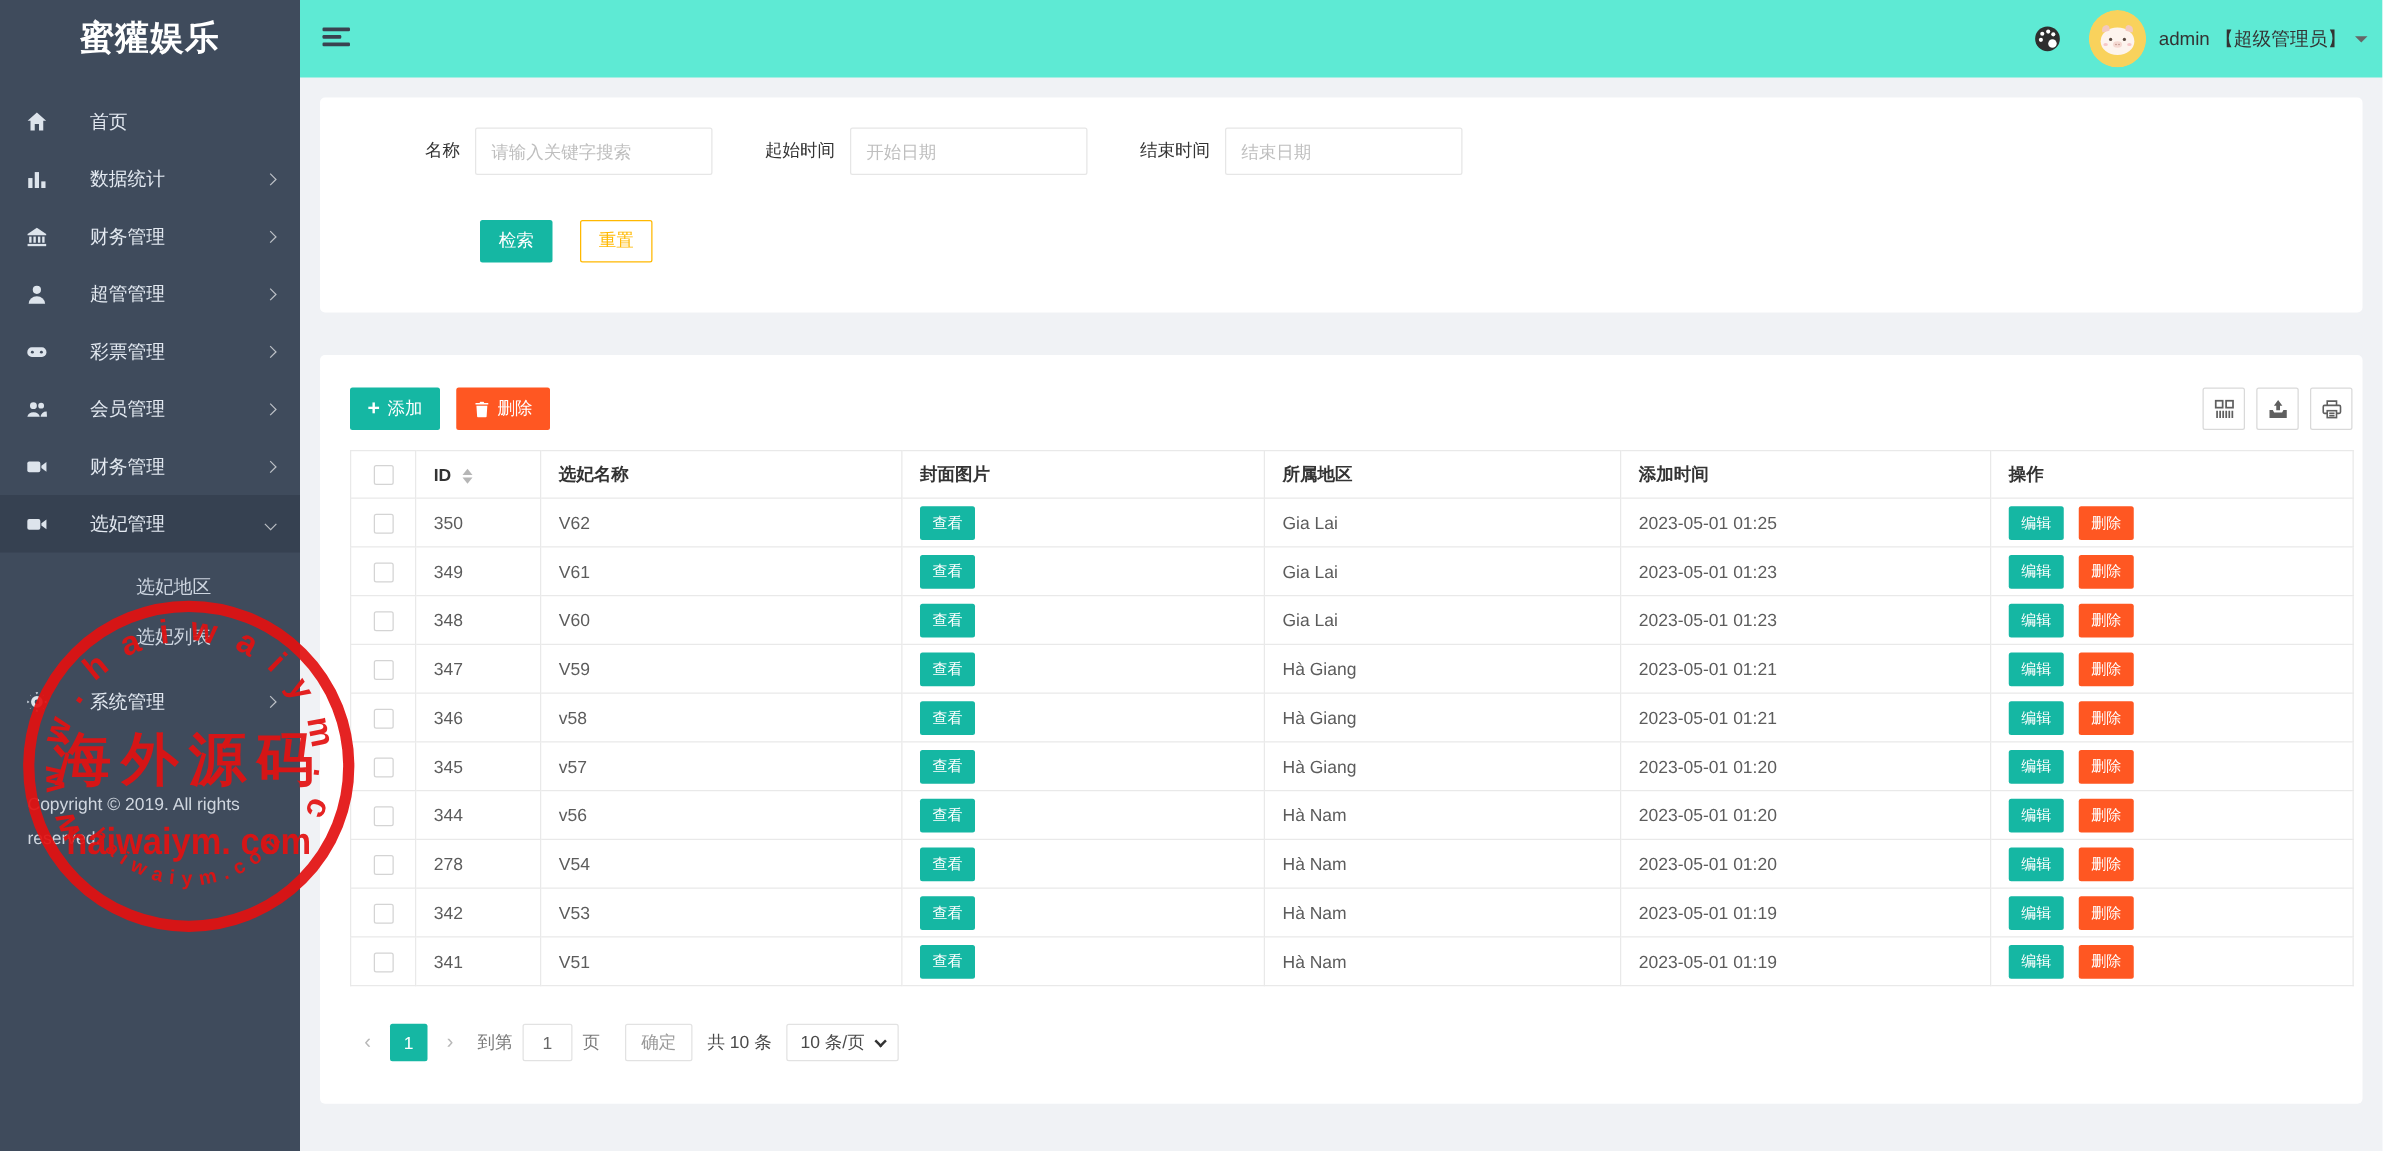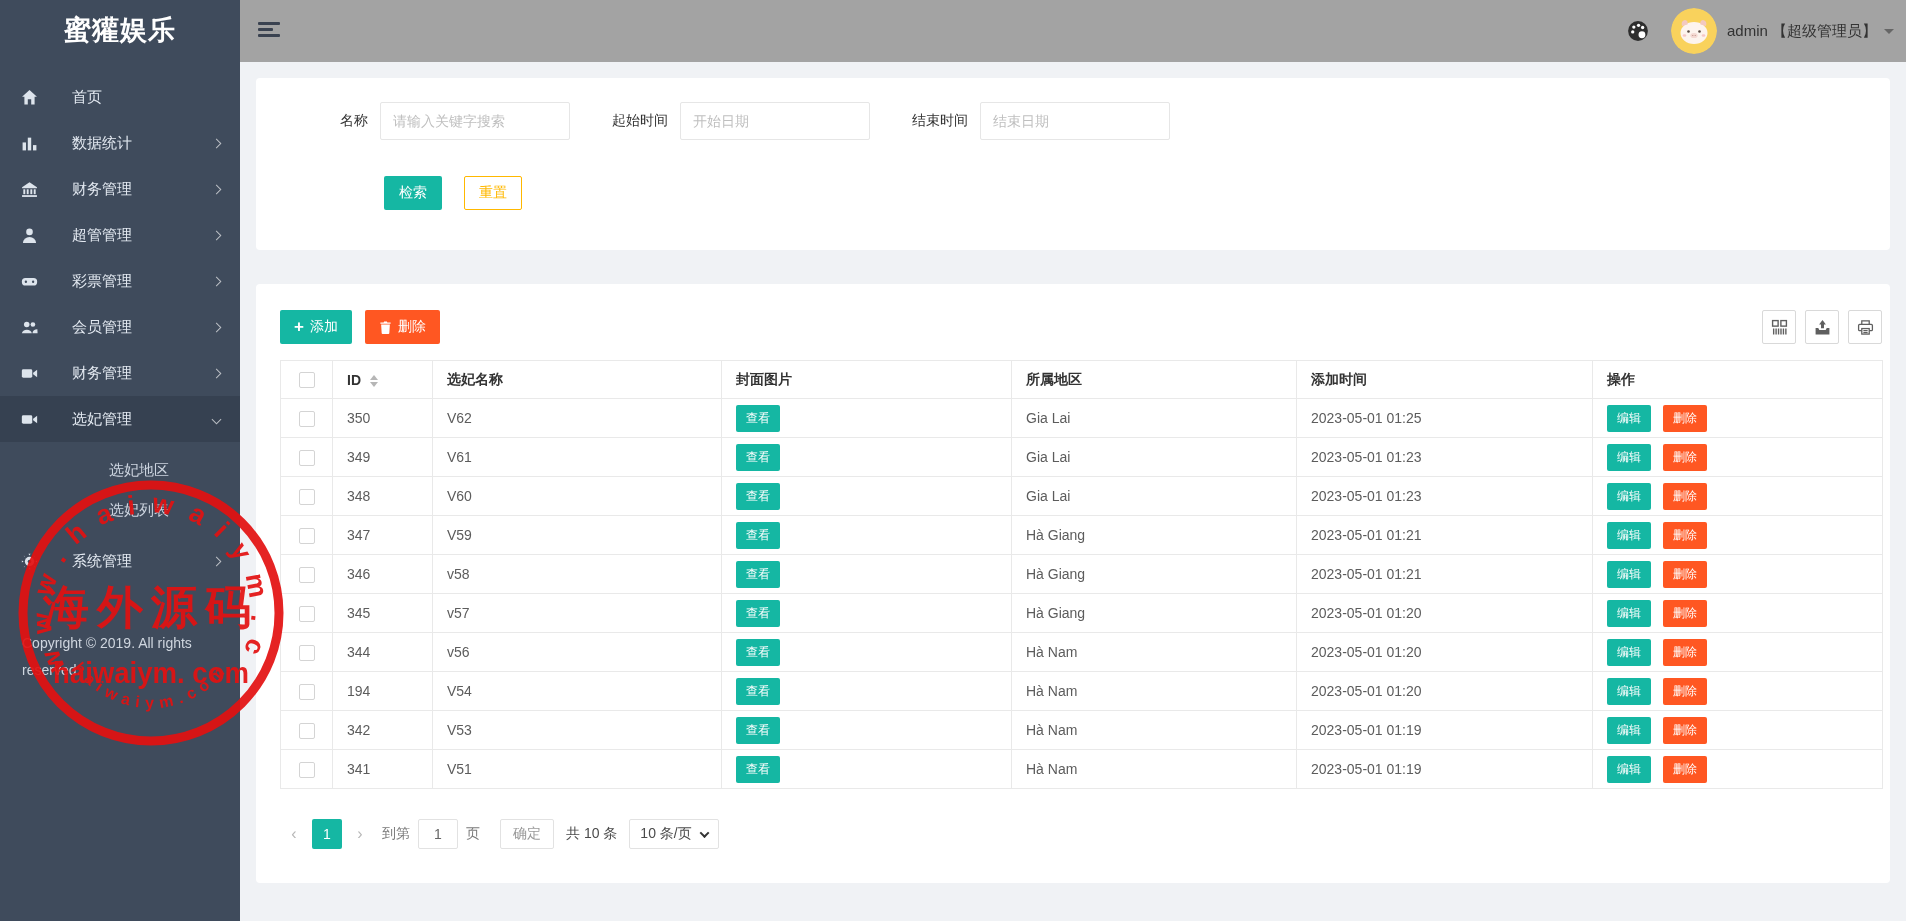--- a/index.html
+++ b/index.html
@@ -16,21 +16,21 @@
   .mi-icon svg { width:17px; height:17px; fill:#dde4ec; }
   .menu-item .mi-label { flex:1; }
   .chev { width:7px; height:7px; border-right:1.6px solid rgba(255,255,255,.65); border-bottom:1.6px solid rgba(255,255,255,.65); display:inline-block; }
   .chev.right { transform:rotate(-45deg); }
   .chev.down  { transform:rotate(45deg); }
   .submenu { padding:8px 0; }
   .submenu-item { height:40px; line-height:40px; padding-left:38px; font-size:15px; color:#cdd5e0; cursor:pointer;text-align:center; }
   .copyright { margin-top:46px; padding:0 22px; font-size:14px; line-height:27px; color:#cfd6df; }
 
   
-  .header { position:absolute; left:240px; top:0; right:0; height:62px; background:#a3a3a3; display:flex; align-items:center; }
+  .header { position:absolute; left:240px; top:0; right:0; height:62px; background:#5eead4; display:flex; align-items:center; }
   .burger { margin-left:18px; width:24px; cursor:pointer; }
   .burger i { display:block; height:3px; background:#3a4250; margin-bottom:3px; border-radius:1px; }
   .burger i:nth-child(1){ width:22px; } .burger i:nth-child(2){ width:15px; } .burger i:nth-child(3){ width:22px; }
   .header-right { margin-left:auto; display:flex; align-items:center; padding-right:12px; }
   .palette-btn { width:22px; height:22px; margin-right:22px; cursor:pointer; }
   .avatar { width:46px; height:46px; border-radius:50%; overflow:hidden; margin-right:10px; flex:0 0 46px; }
   .admin-box { display:flex; align-items:center; cursor:pointer; }
   .admin-name { font-size:15px; color:#333; }
   .caret-down-sm { width:0; height:0; border-left:5px solid transparent; border-right:5px solid transparent; border-top:5px solid #666; margin-left:7px; }
 
@@ -390,21 +390,21 @@
           <td style="text-align:center; padding:0;"><span class="cb"></span></td>
           <td>344</td>
           <td>v56</td>
           <td><span class="mini-btn mini-teal">查看</span></td>
           <td>Hà Nam</td>
           <td>2023-05-01 01:20</td>
           <td><span class="mini-btn mini-teal">编辑</span><span class="mini-btn mini-orange">删除</span></td>
         </tr>
         <tr>
           <td style="text-align:center; padding:0;"><span class="cb"></span></td>
-          <td>194</td>
+          <td>278</td>
           <td>V54</td>
           <td><span class="mini-btn mini-teal">查看</span></td>
           <td>Hà Nam</td>
           <td>2023-05-01 01:20</td>
           <td><span class="mini-btn mini-teal">编辑</span><span class="mini-btn mini-orange">删除</span></td>
         </tr>
         <tr>
           <td style="text-align:center; padding:0;"><span class="cb"></span></td>
           <td>342</td>
           <td>V53</td>

